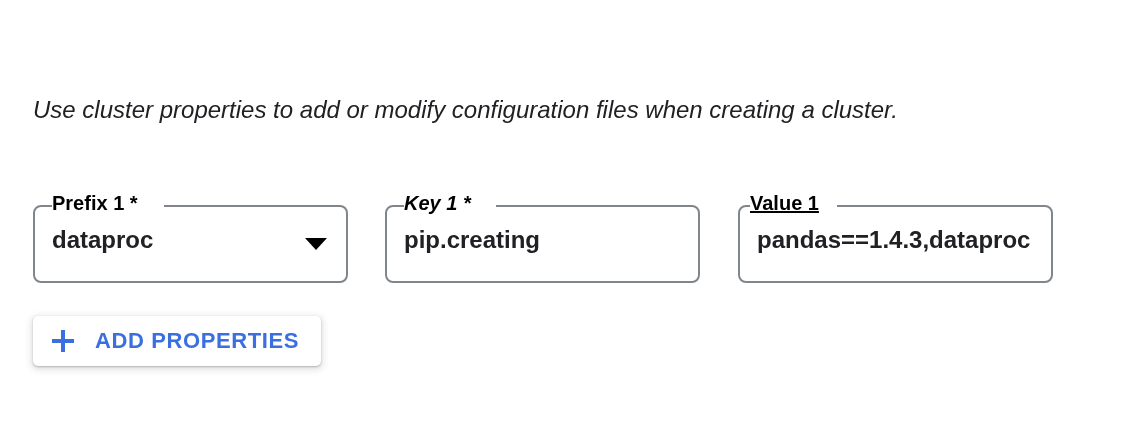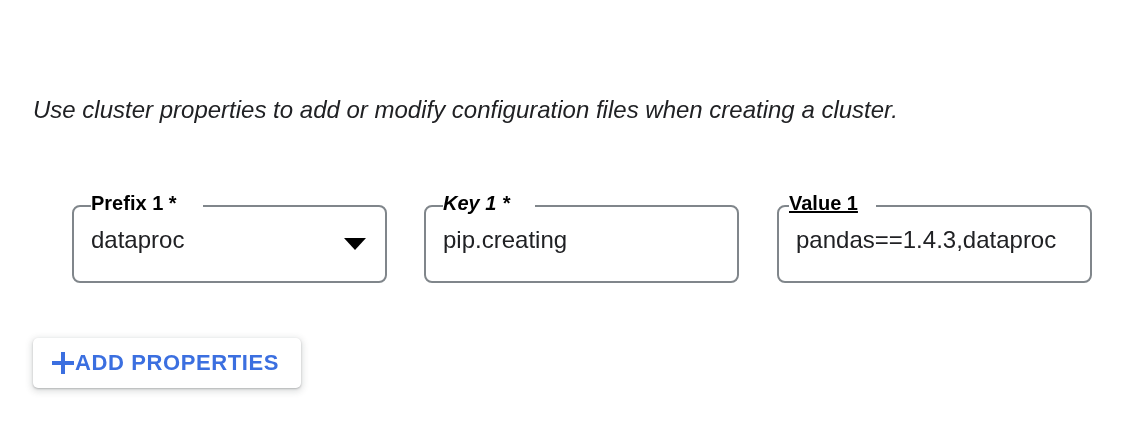--- a/index.html
+++ b/index.html
@@ -56,21 +56,20 @@
     top: 0;
     width: 1122px;
     height: 432px;
   }
 
   .field {
     position: absolute;
     top: 205px;
     height: 78px;
     box-sizing: border-box;
-    margin-left: 39px;
   }
 
   .field-outline {
     position: absolute;
     left: 0;
     top: 0;
     right: 0;
     bottom: 0;
     border: 2px solid #80868b;
     border-radius: 8px;
@@ -97,21 +96,21 @@
     white-space: nowrap;
   }
 
   .field-value {
     position: absolute;
     left: 19px;
     top: 20px;
     right: 14px;
     font-size: 24px;
     line-height: 30px;
-    font-weight: 400;
+    font-weight: 700;
     color: #202124;
     white-space: nowrap;
     overflow: hidden;
   }
 
   .field-value.has-arrow { right: 58px; }
 
   .dropdown-arrow {
     position: absolute;
     right: 21px;
@@ -136,26 +135,26 @@
   #field-value .field-label { left: 12px; text-decoration: underline; }
 
   #field-prefix .field-notch { width: 112px; }
   #field-key    .field-notch { width: 92px; }
   #field-value  .field-notch { width: 87px; }
 
   
   .add-button {
     position: absolute;
     left: 33px;
-    top: 338px;
+    top: 316px;
     height: 50px;
     padding: 0 22px 0 18px;
     display: flex;
     align-items: center;
-    gap: 0;
+    gap: 20px;
     background: #ffffff;
     border: none;
     border-radius: 5px;
     box-shadow: 0 1px 2px 0 rgba(60,64,67,0.30),
                 0 2px 6px 2px rgba(60,64,67,0.15);
     cursor: pointer;
     font-family: "Liberation Sans", sans-serif;
   }
 
   .add-button-icon {

